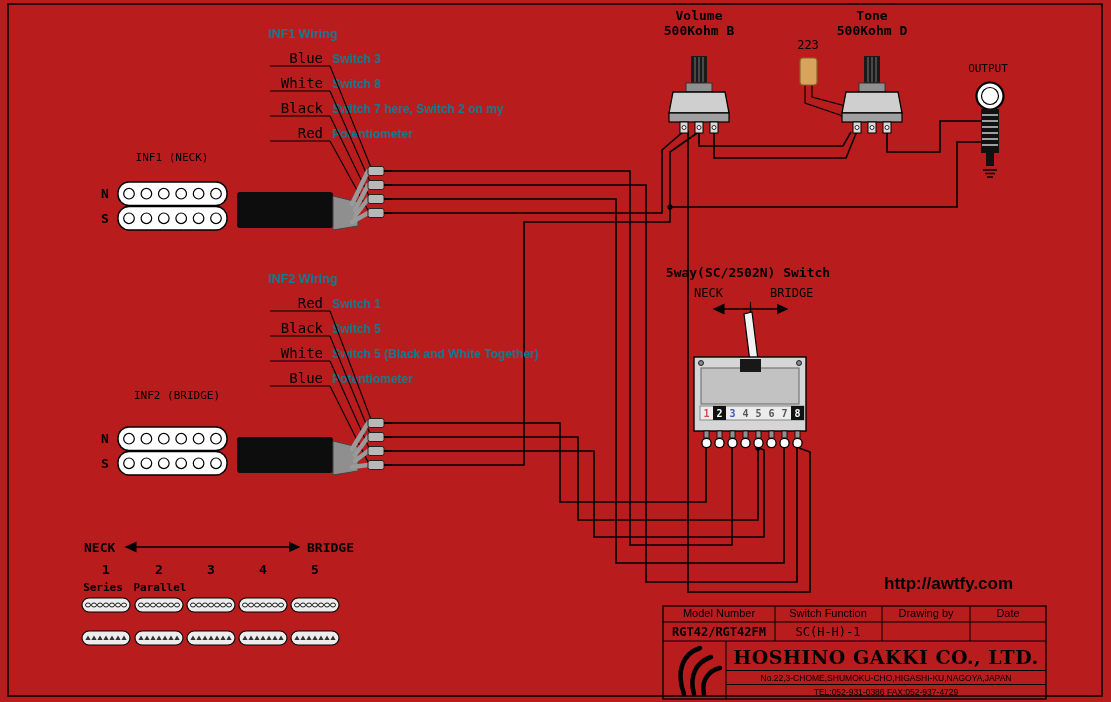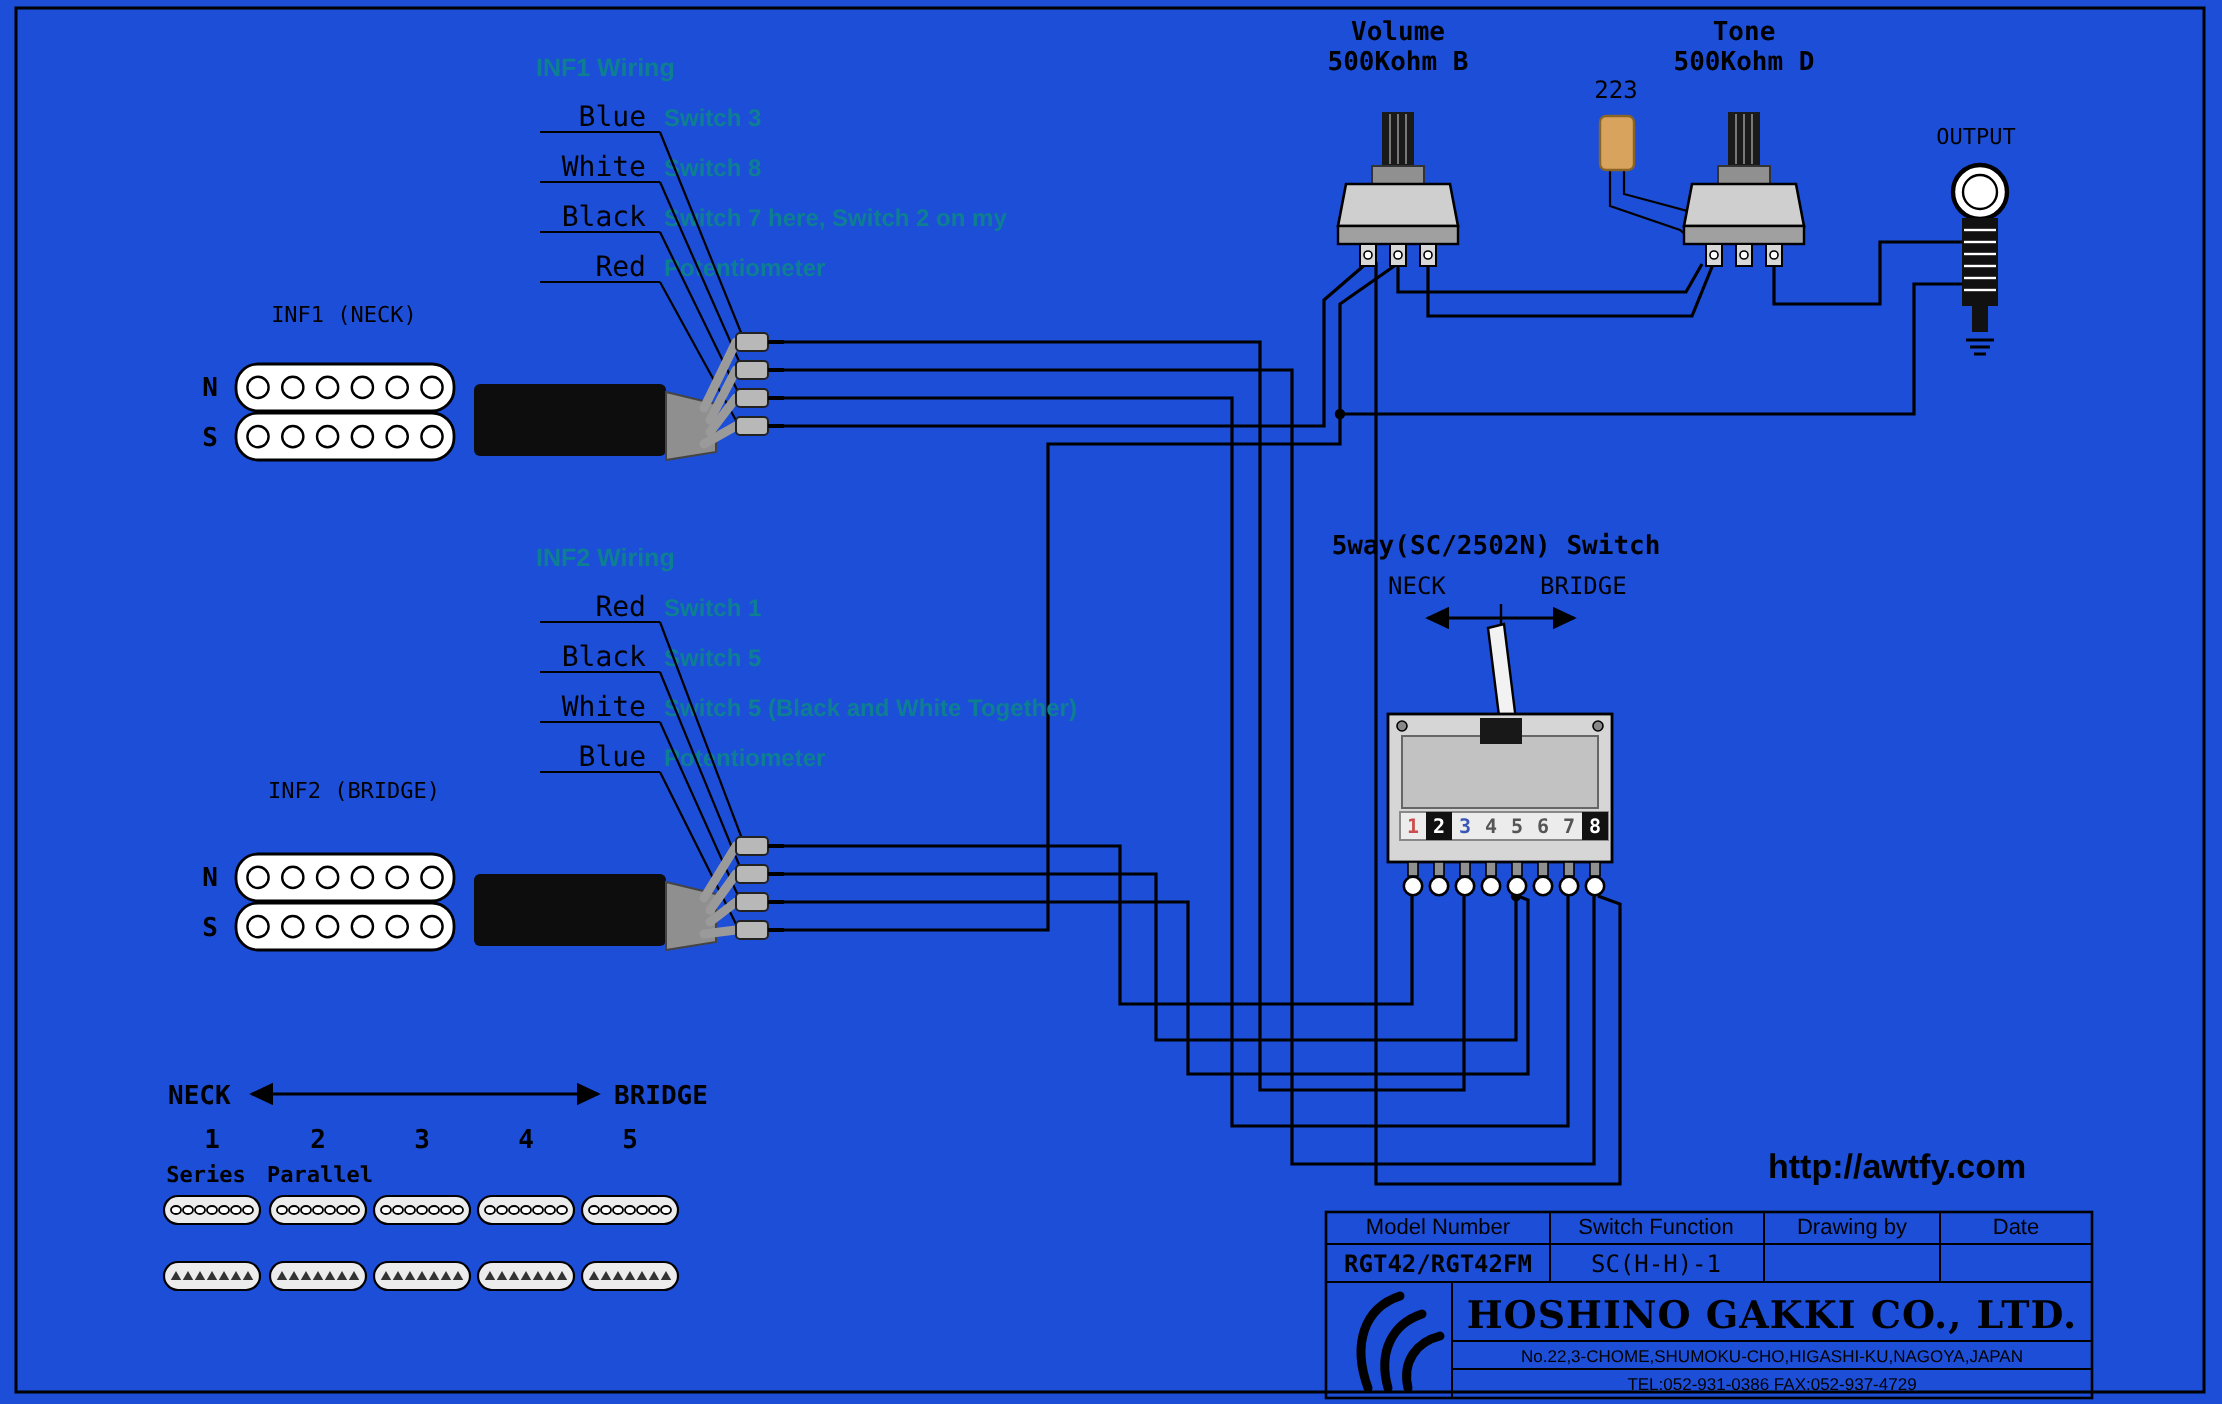--- a/index.html
+++ b/index.html
@@ -1,17 +1,17 @@
 <!DOCTYPE html>
 <html><head>
 <meta charset="utf-8">
 <style>
   * { box-sizing: border-box; margin: 0; padding: 0; }
   body { background: #fff; }
-  .stage { position: relative; width: 1111px; height: 702px; background: #1d4ed8; overflow: hidden; }
+  .stage { position: relative; width: 1111px; height: 702px; background: #b91c1c; overflow: hidden; }
   svg { position: absolute; left: 0; top: 0; }
 
   
   .m13b  { font: bold 13px "DejaVu Sans Mono", monospace; fill: #000; }
   .m12   { font: 12px "DejaVu Sans Mono", monospace; fill: #000; }
   .m12b  { font: bold 12px "DejaVu Sans Mono", monospace; fill: #000; }
   .m11   { font: 11px "DejaVu Sans Mono", monospace; fill: #000; }
   .m11b  { font: bold 11px "DejaVu Sans Mono", monospace; fill: #000; }
   .m14   { font: 14px "DejaVu Sans Mono", monospace; fill: #000; }
   .tealt { font: bold 12.5px "Liberation Sans", sans-serif; fill: #0e7f93; }

